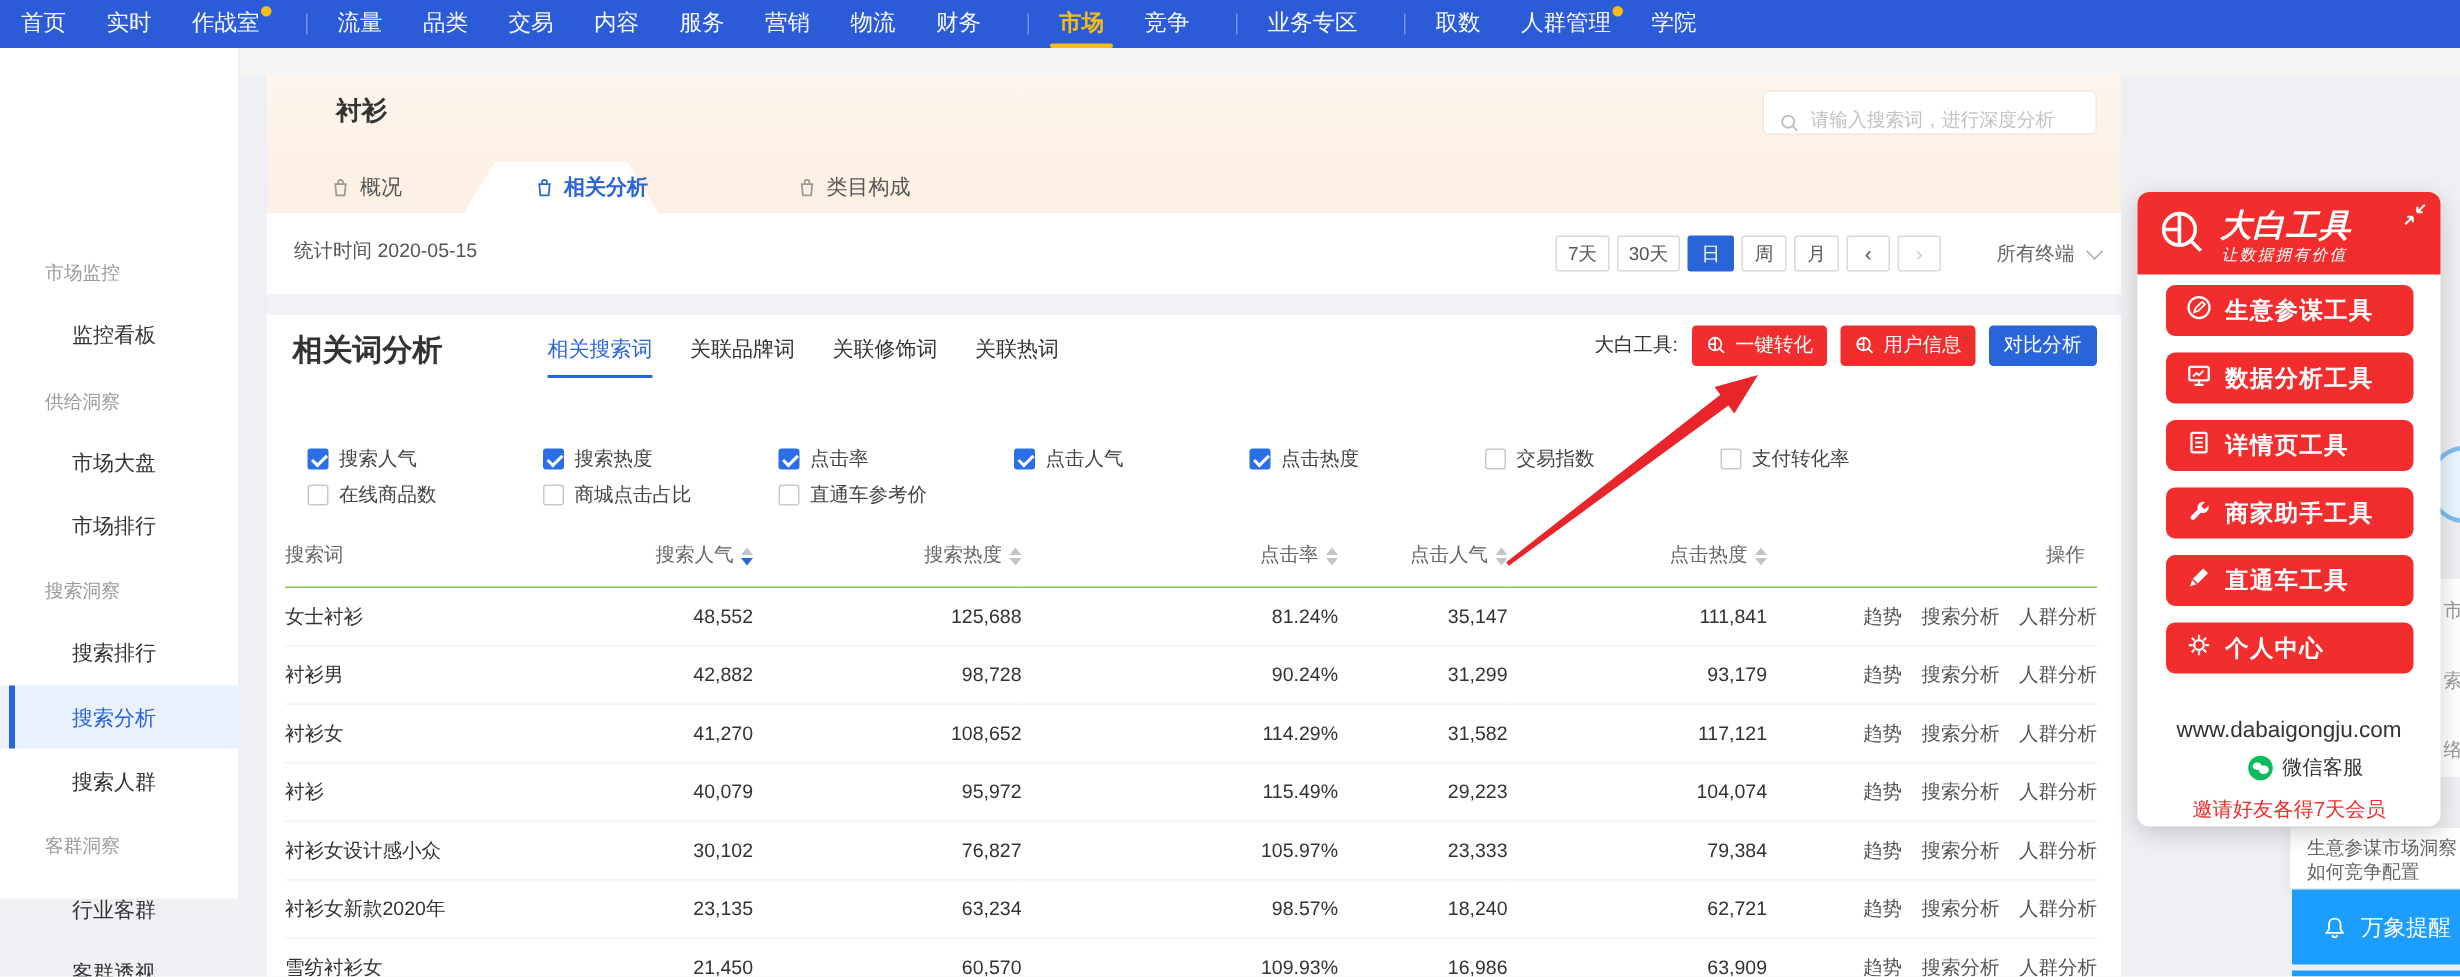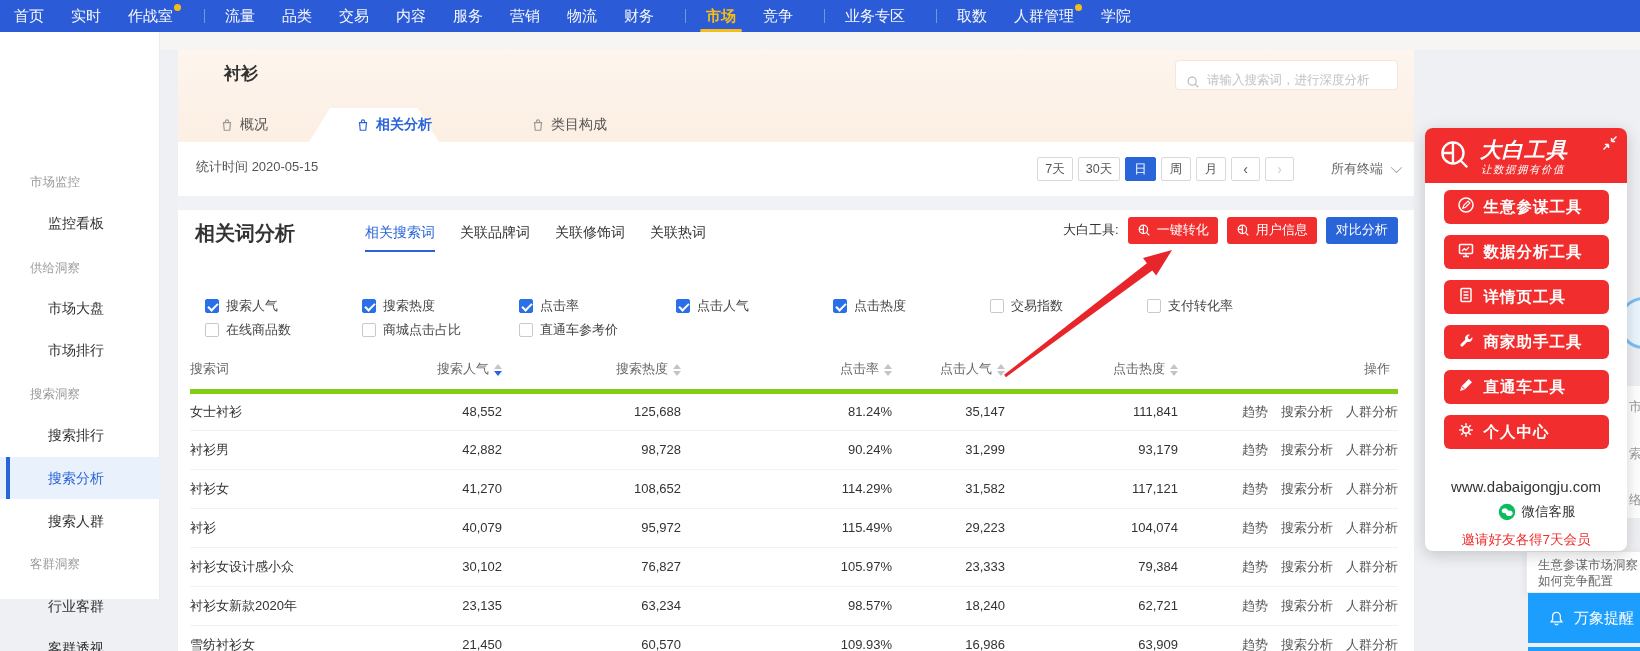--- a/index.html
+++ b/index.html
@@ -57,21 +57,21 @@
   .bluebtn { height:27px; background:#2a64d9; border-radius:3px; color:#fff; font-size:13px; display:flex; align-items:center; padding:0 10px; cursor:pointer; }
 
   .frow-item { position:absolute; display:flex; align-items:center; gap:7px; height:16px; cursor:pointer; }
   .frow-item span.lbl { font-size:13px; color:#444; }
   .cb { position:relative; width:14px; height:14px; border:1px solid #c9c9c9; border-radius:2px; background:#fff; }
   .cb.on { background:#2a6fe8; border-color:#2a6fe8; }
   .cb.on::after { content:""; position:absolute; left:4px; top:1px; width:4px; height:8px; border:solid #fff; border-width:0 2px 2px 0; transform:rotate(45deg); }
 
   .table-wrap { position:absolute; left:12px; top:140px; width:1212px; }
   table { width:1208px; border-collapse:collapse; table-layout:fixed; }
-  th { height:41px; font-weight:400; font-size:13px; color:#666; text-align:right; border-bottom:5px solid #84cc16; padding:0; vertical-align:middle; white-space:nowrap; }
+  th { height:41px; font-weight:400; font-size:13px; color:#666; text-align:right; border-bottom:1px solid #84cc16; padding:0; vertical-align:middle; white-space:nowrap; }
   th.first, td.first { text-align:left; padding-left:0; }
   th.last { padding-right:8px; }
   td { height:39px; font-size:13px; color:#333; text-align:right; border-bottom:1px solid #f2f2f2; padding:0; white-space:nowrap; }
   td.actions { color:#555; padding-right:0; }
   .a-link { margin-left:13px; cursor:pointer; }
   .sorts { display:inline-flex; flex-direction:column; gap:2px; margin-left:5px; vertical-align:middle; }
   .tri-up { width:0; height:0; border-left:4px solid transparent; border-right:4px solid transparent; border-bottom:5px solid #c4c4c4; }
   .tri-down { width:0; height:0; border-left:4px solid transparent; border-right:4px solid transparent; border-top:5px solid #c4c4c4; }
   .tri-down.on { border-top-color:#2a64d9; }
 

